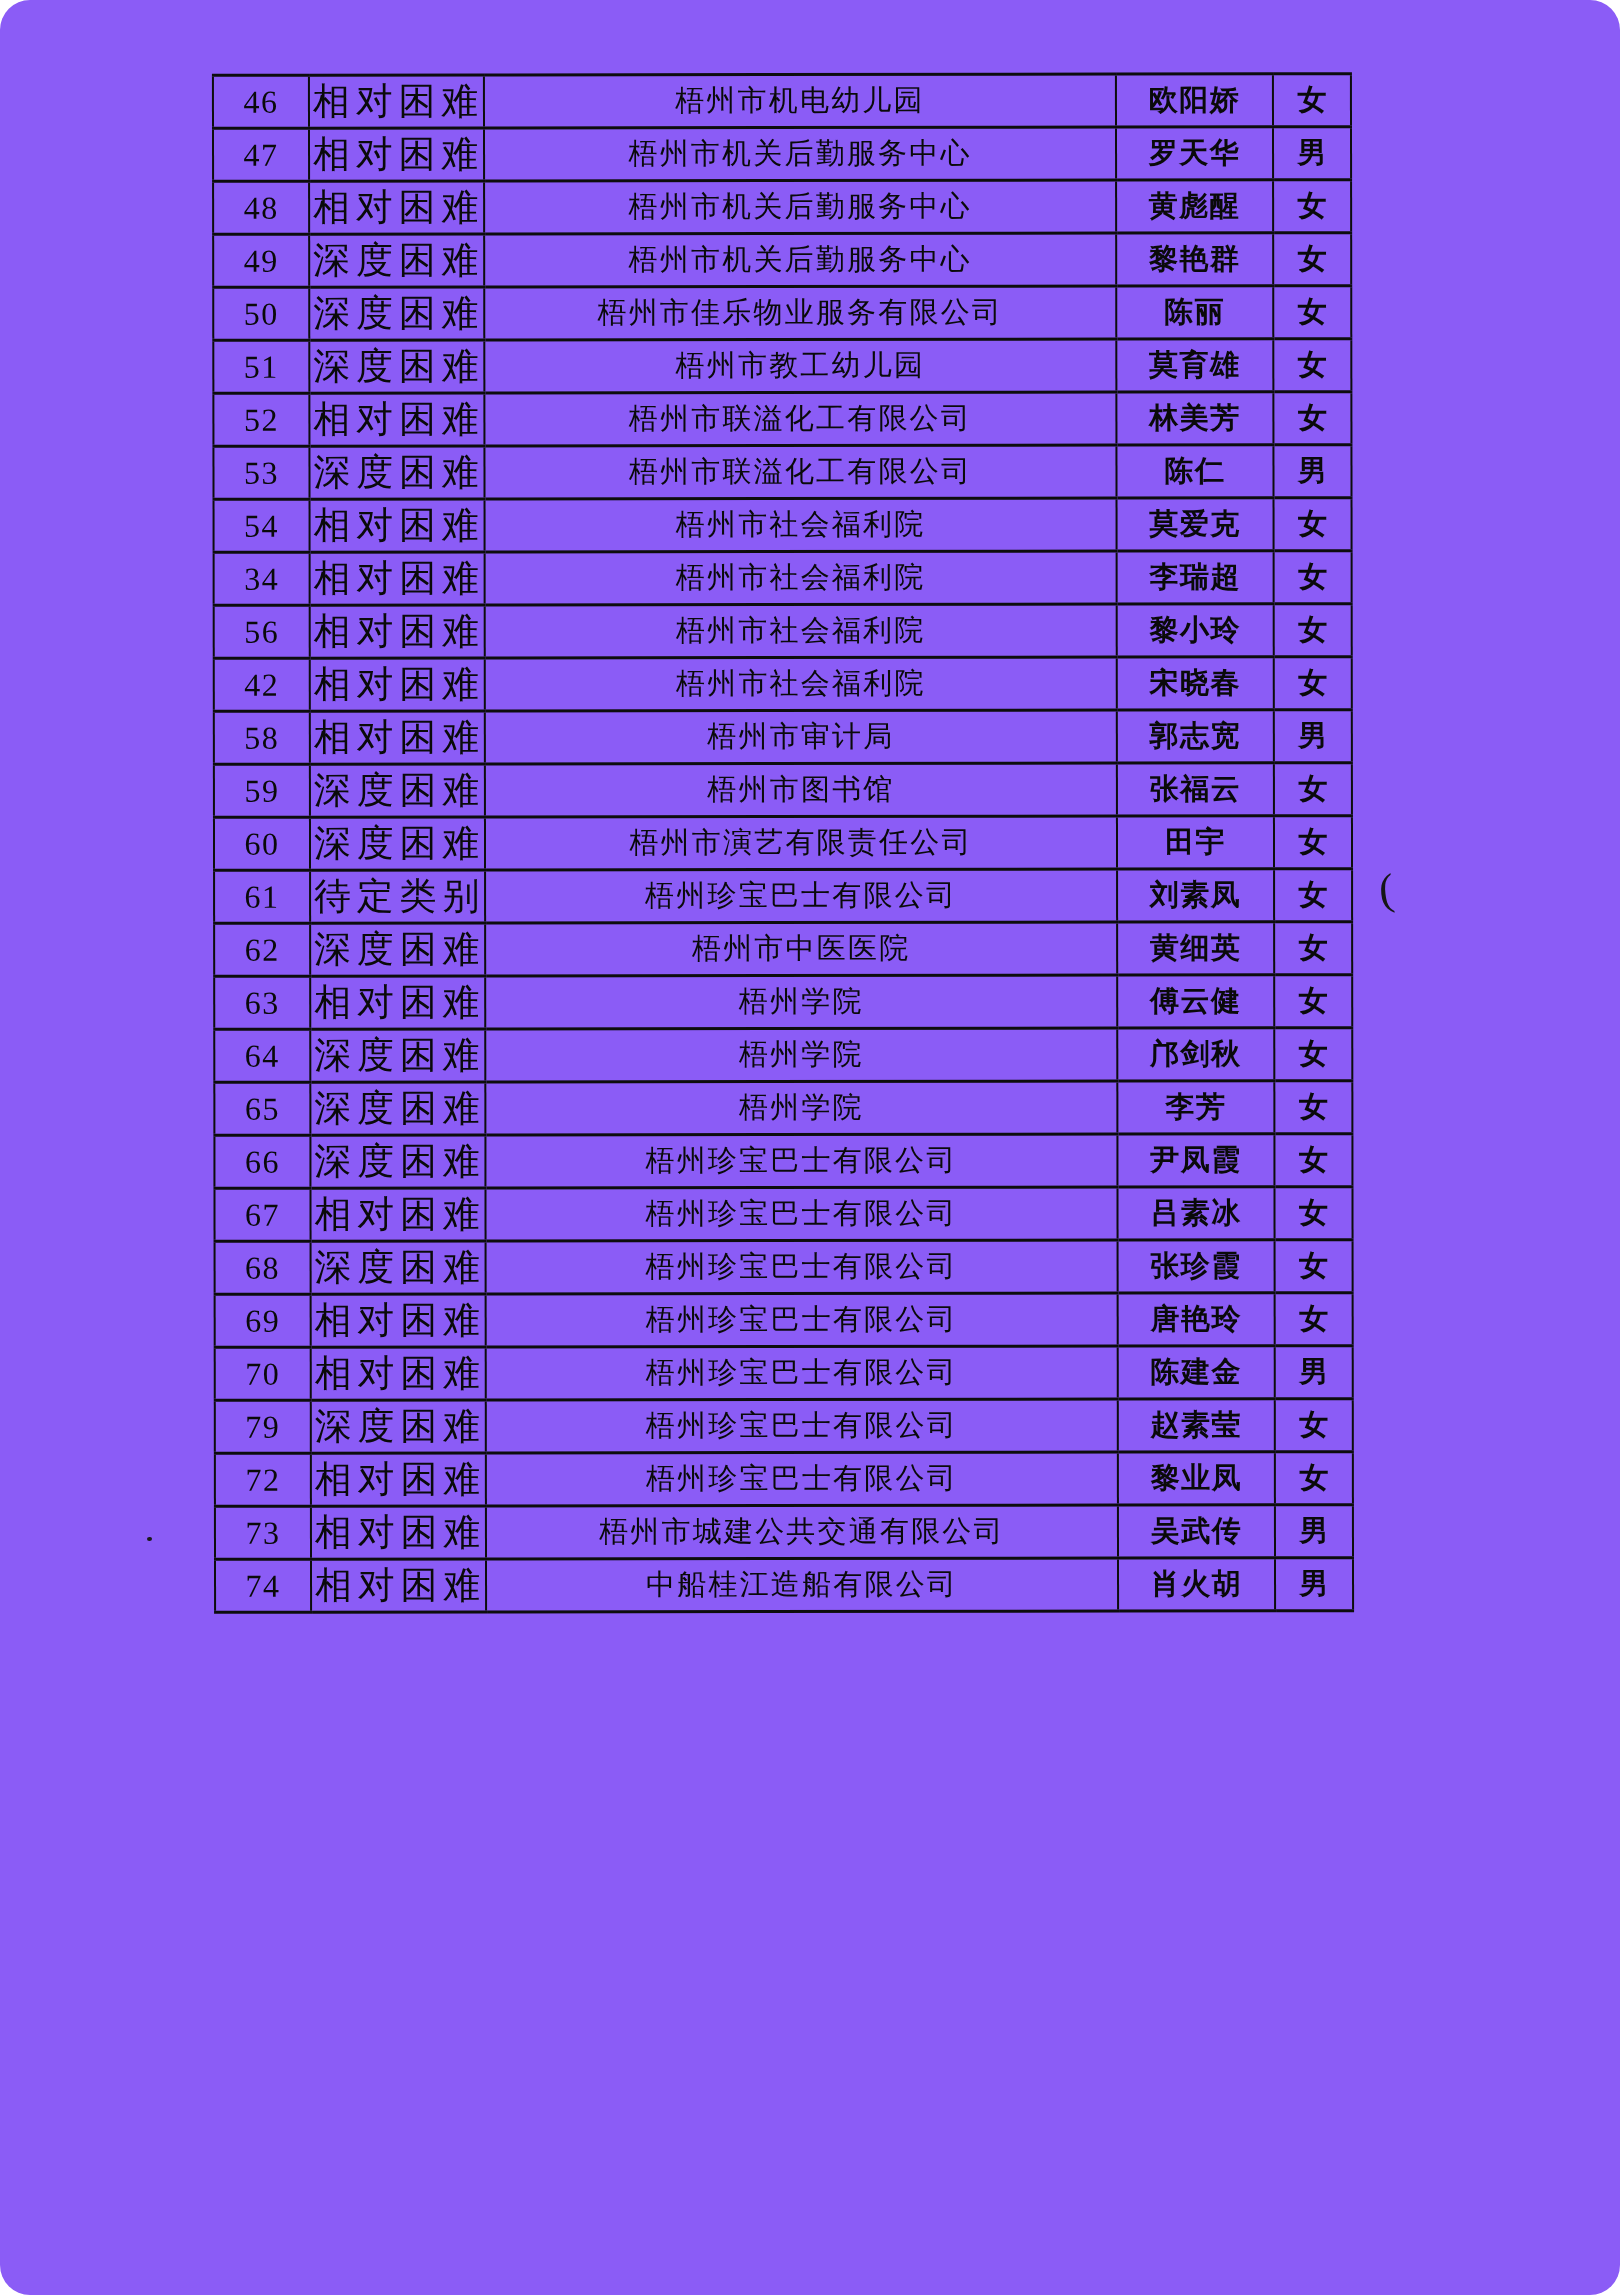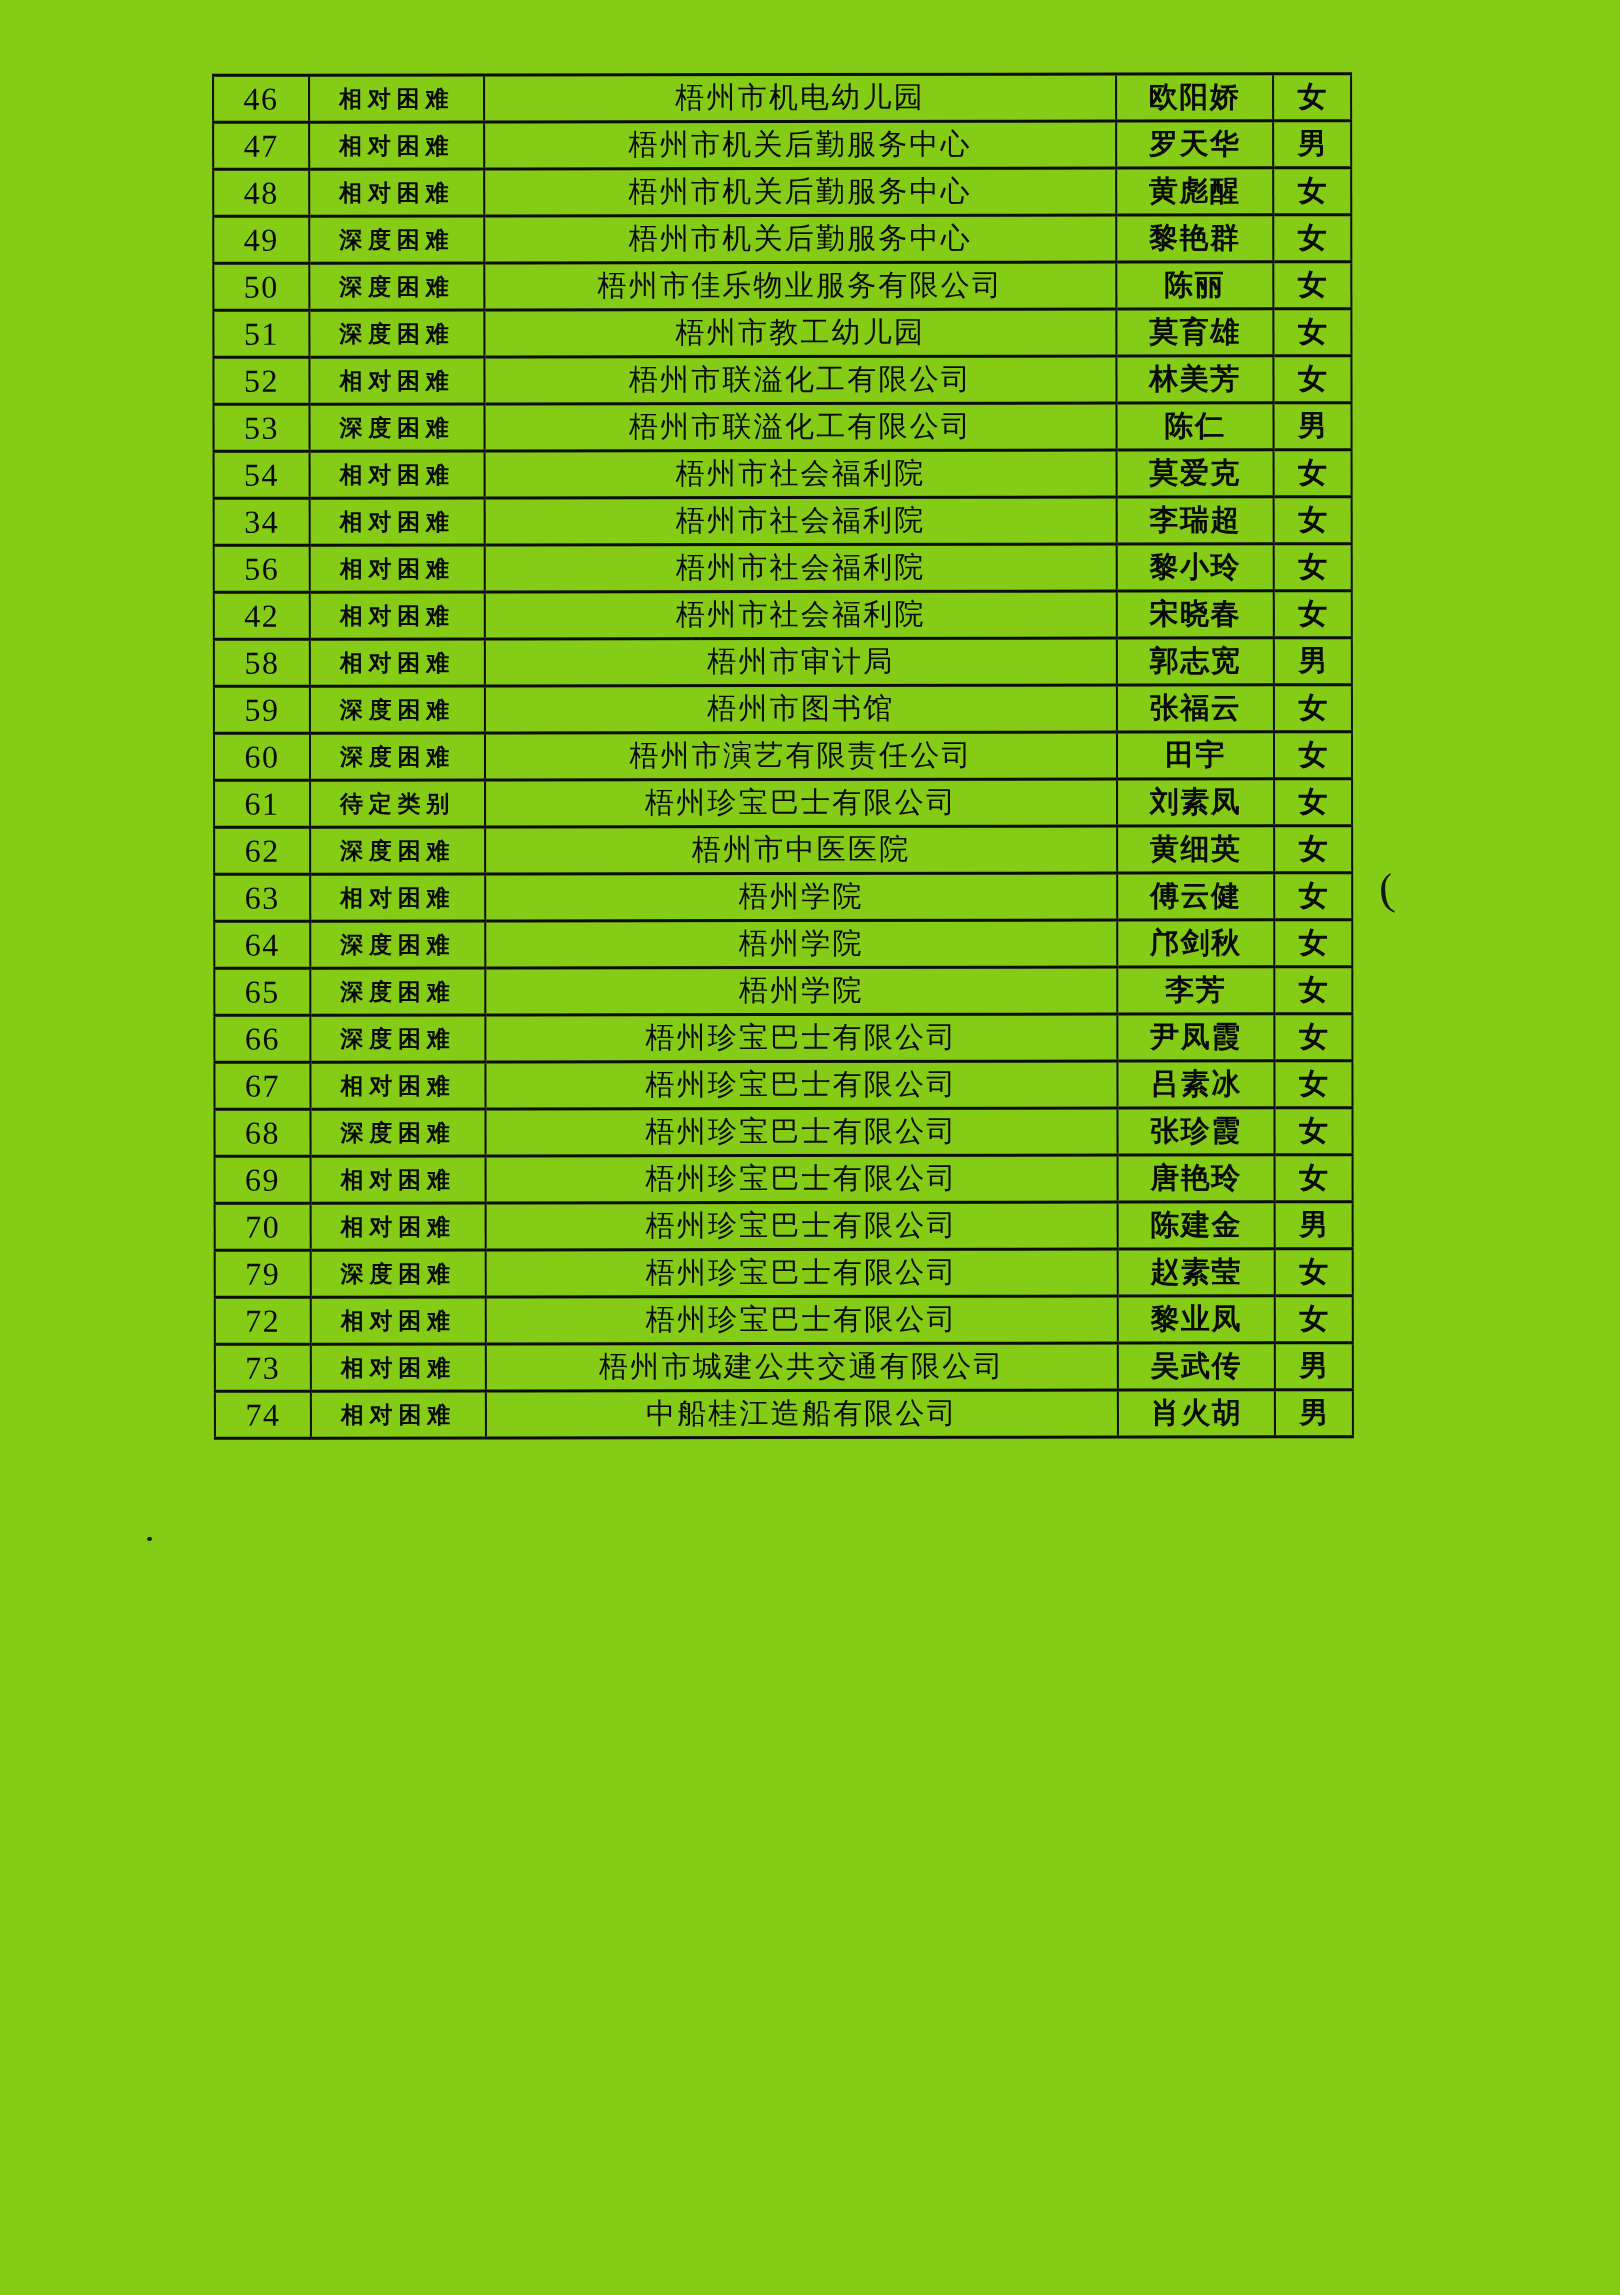--- a/index.html
+++ b/index.html
@@ -11,21 +11,22 @@
     width: 1620px;
     height: 2295px;
     position: relative;
     font-family: "Liberation Serif", "DejaVu Serif", serif;
     color: #0b0b0b;
     overflow: hidden;
   }
   .sheet {
     position: absolute;
     inset: 0;
-    background: #84cc16;
+    background: #8b5cf6;
+    border-radius: 30px;
   }
   table.roster {
     position: absolute;
     left: 213px;
     top: 73px;
     width: 1138px;
     border-collapse: collapse;
     table-layout: fixed;
     transform: rotate(-0.08deg);
   }
@@ -40,22 +41,22 @@
     white-space: nowrap;
     overflow: hidden;
     color: #0a0a0a;
   }
   td.c0 {
     font-size: 32px;
     font-weight: normal;
     letter-spacing: 1.5px;
   }
   td.c1 {
-    font-size: 23px;
-    font-weight: bold;
+    font-size: 37px;
+    font-weight: normal;
     letter-spacing: 5.8px;
   }
   td.c2 {
     font-size: 29px;
     font-weight: normal;
     letter-spacing: 2.2px;
   }
   td.c3 {
     font-size: 29px;
     font-weight: bold;

